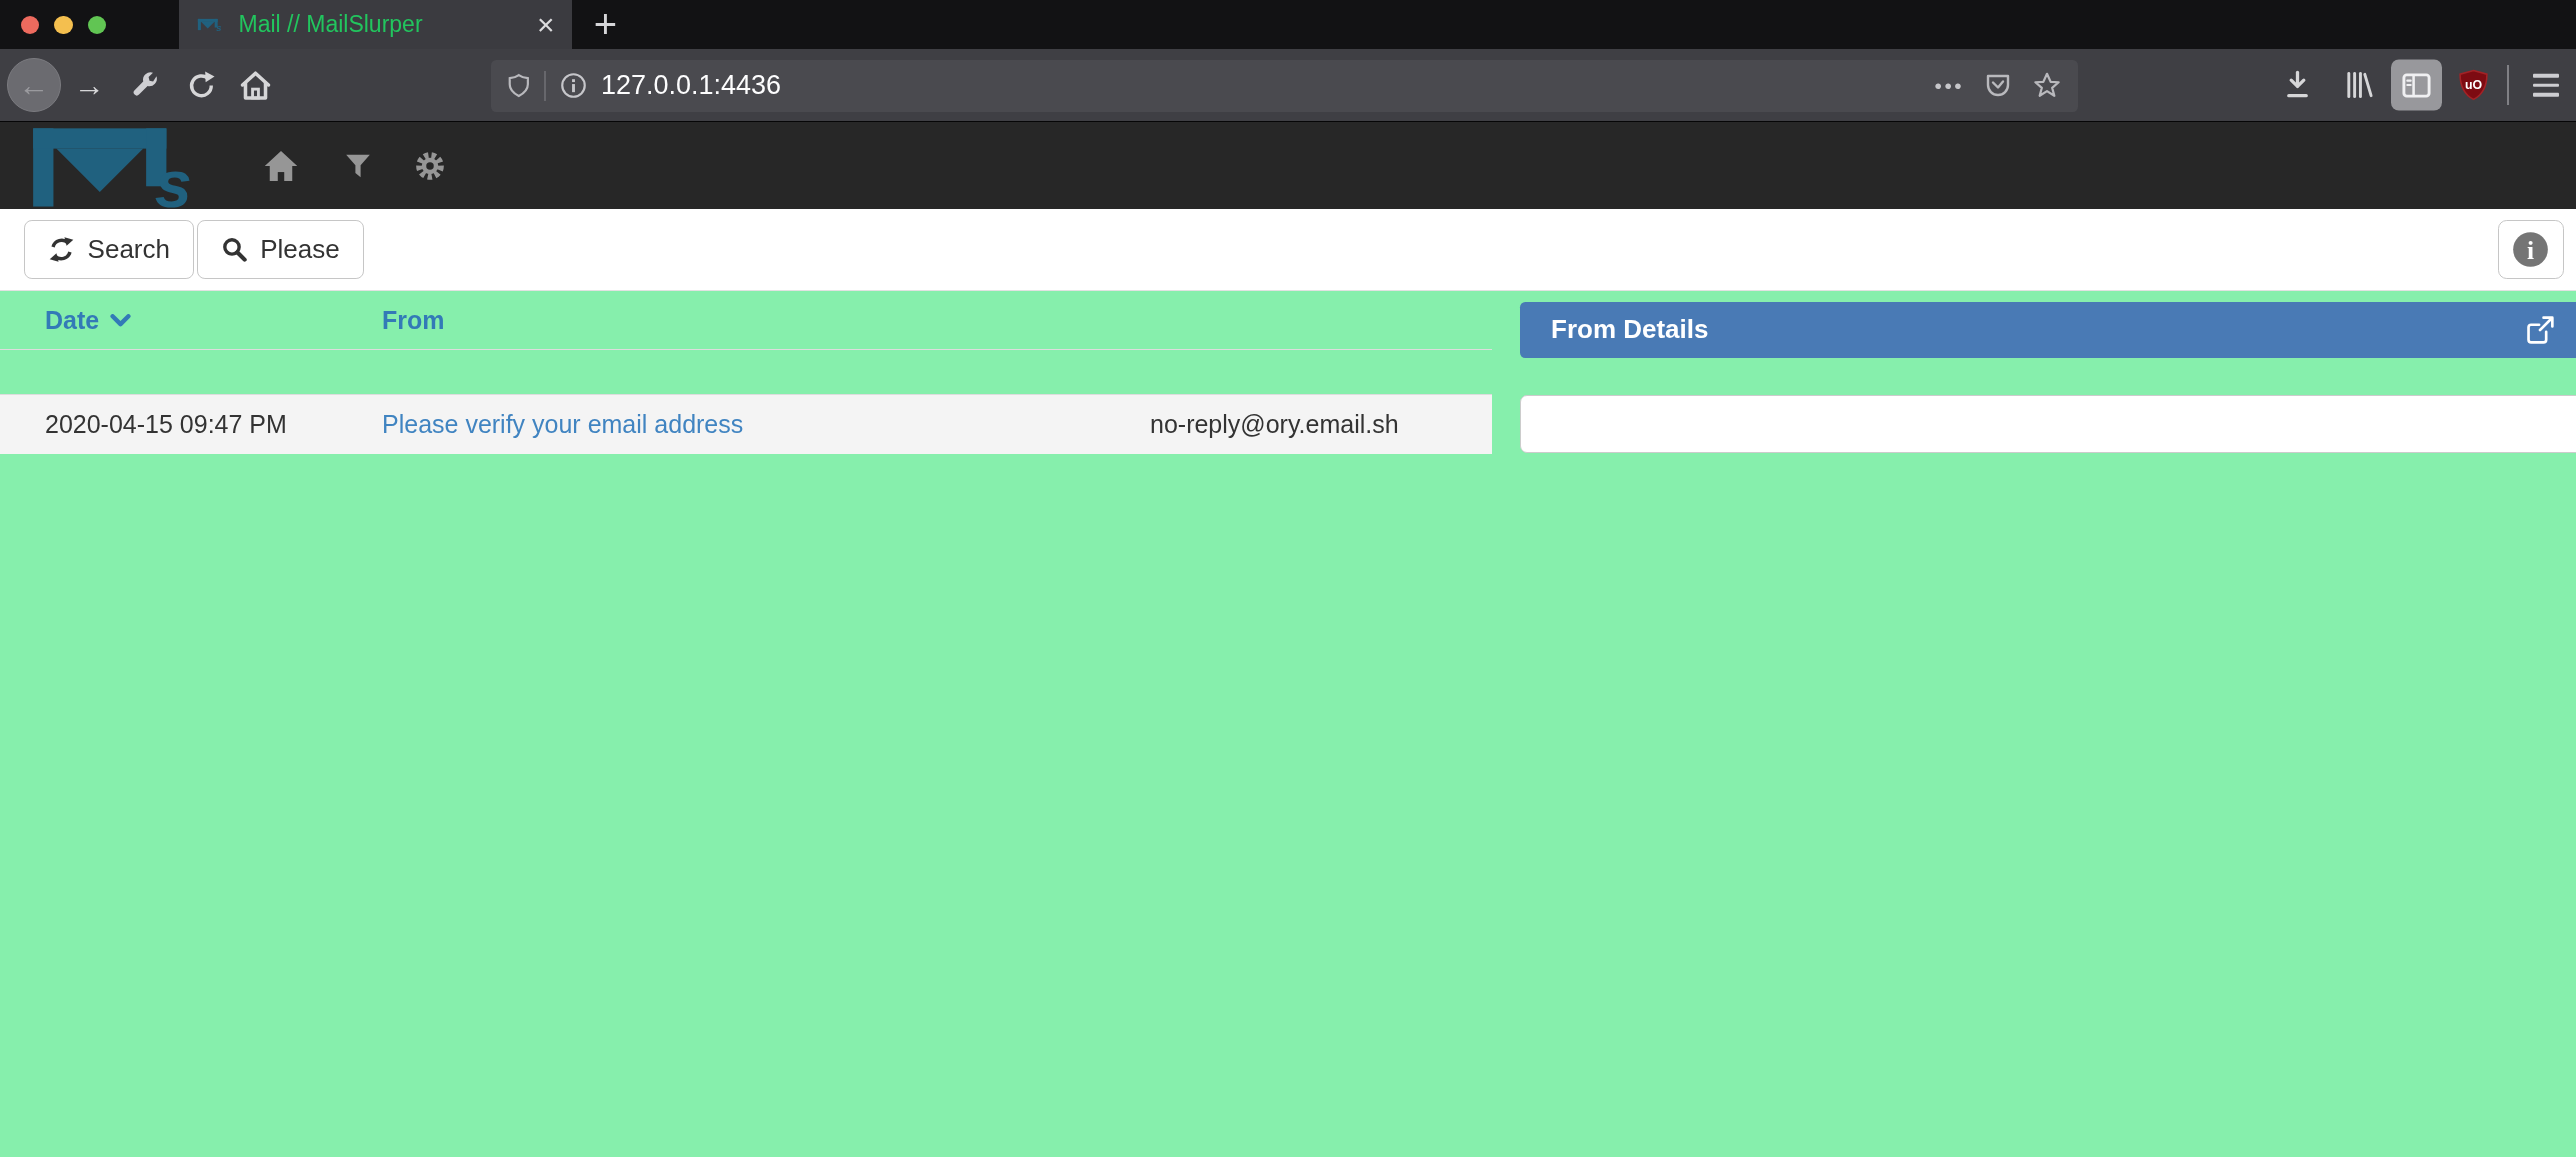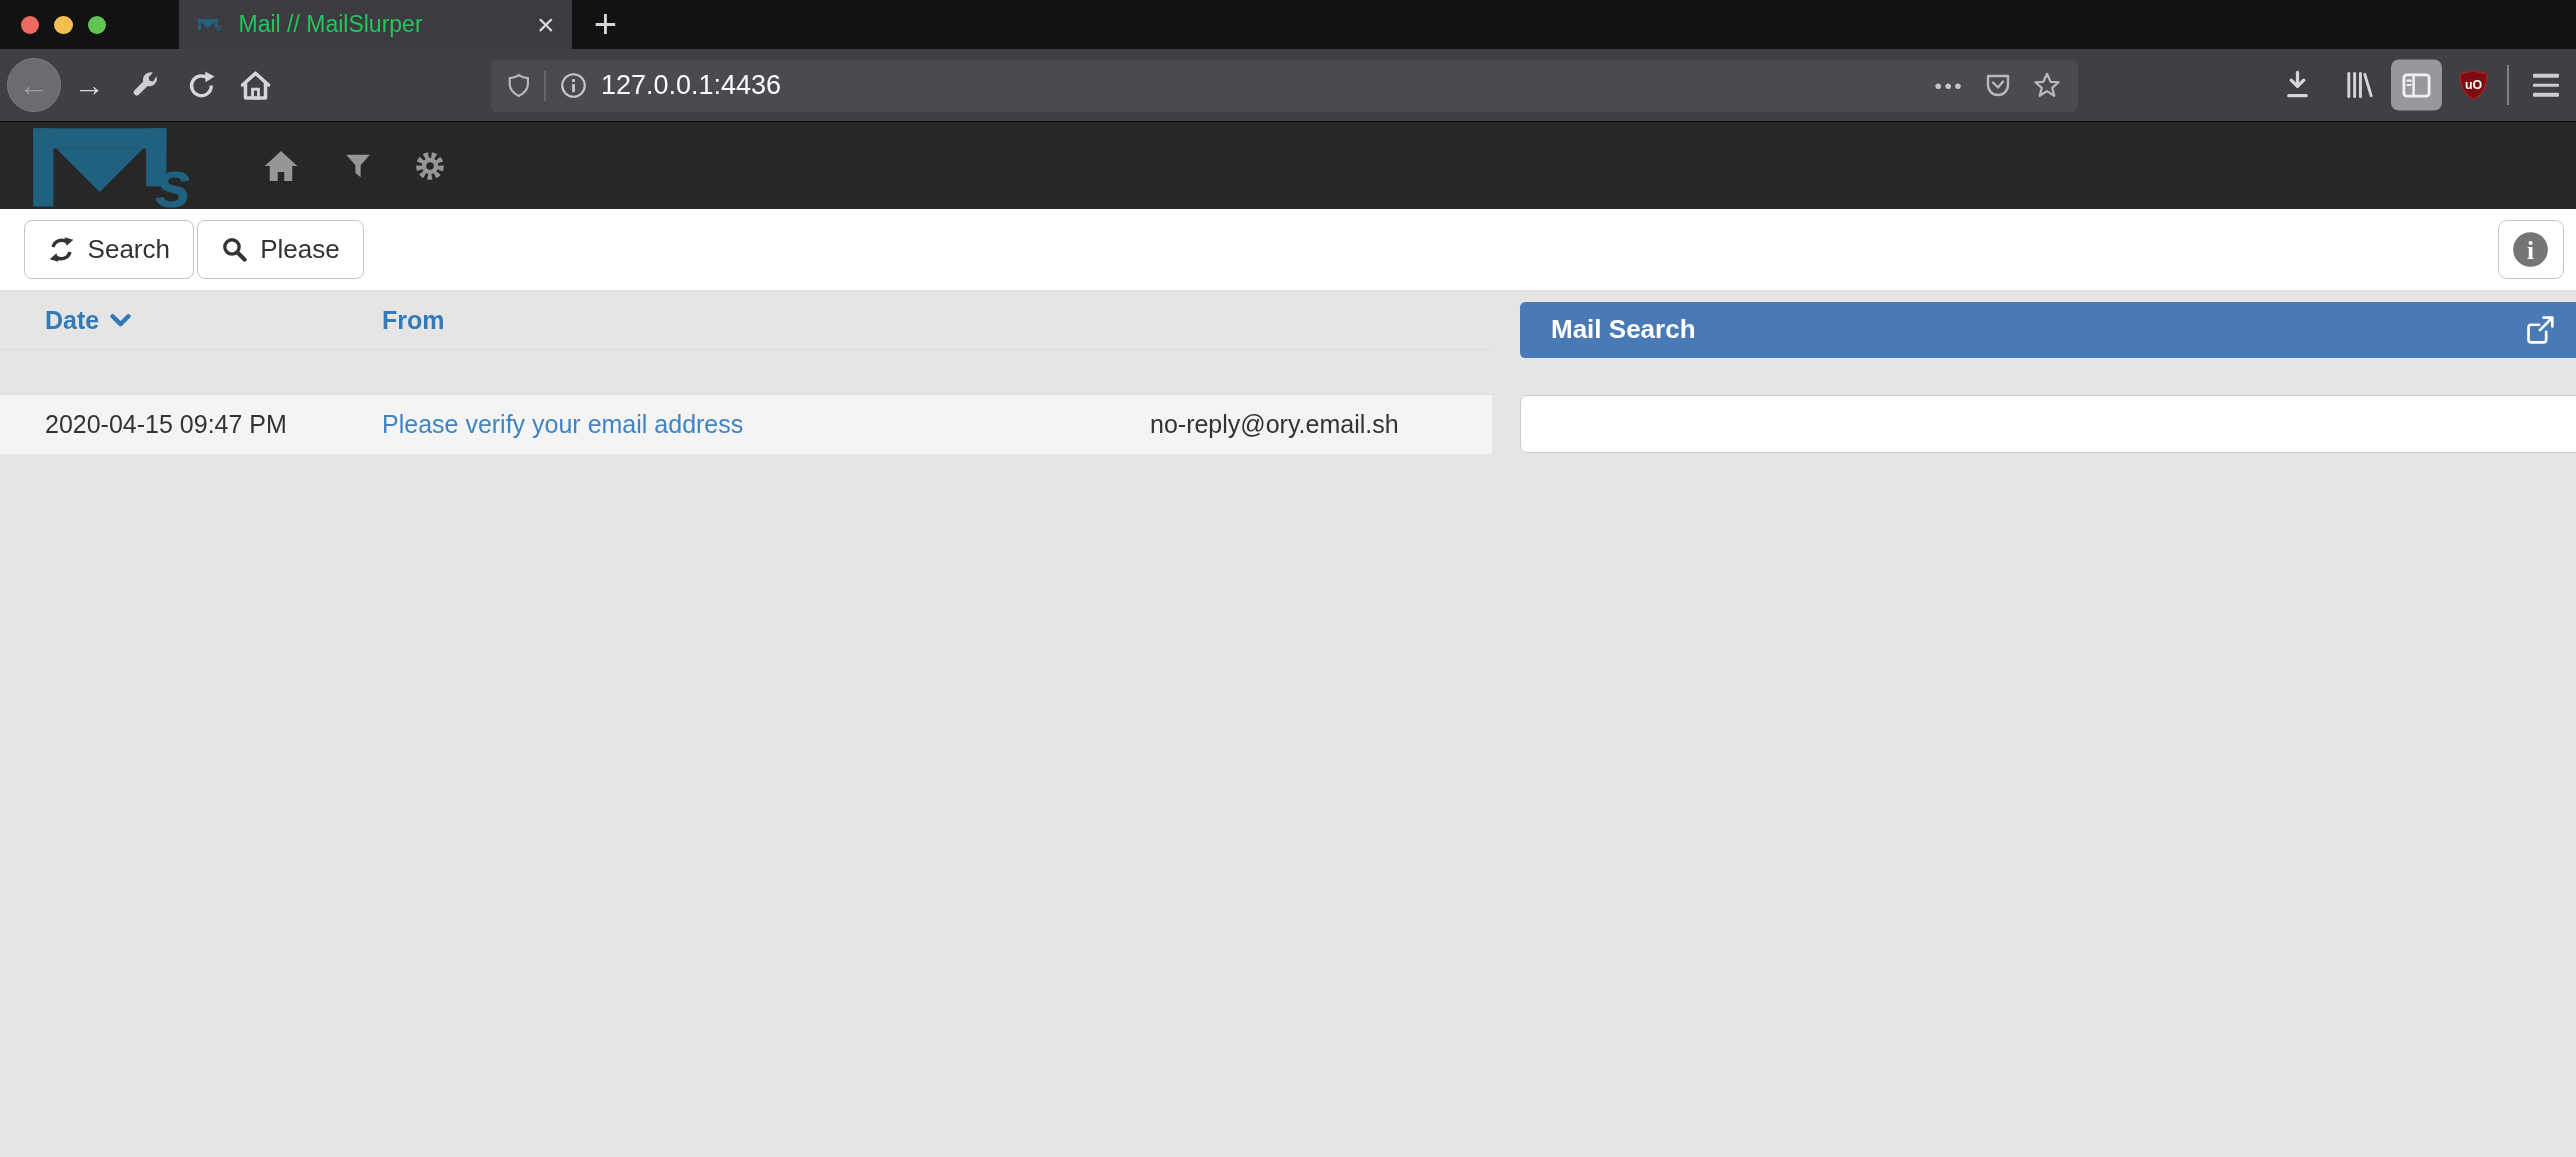--- a/index.html
+++ b/index.html
@@ -57,21 +57,21 @@
   .btn { position:absolute; top:11.3px; height:59px; background:#fff;
          border:0.9px solid #c6c6c6; border-radius:7.9px; display:flex;
          align-items:center; gap:12.2px; padding:0 23px; font-size:26px;
          color:#333; cursor:pointer; }
   .btn-refresh { left:24.4px; } .btn-search { left:197px; }
   .btn-info { position:absolute; top:11.3px; right:12.2px; width:66px; height:59px;
               background:#fff; border:0.9px solid #c6c6c6; border-radius:8.7px;
               display:flex; align-items:center; justify-content:center; }
 
   
-  .content { position:relative; width:100%; height:866px; background:#e5e5e5; }
+  .content { position:relative; width:100%; height:866px; background:#86efac; }
   .mailtable { position:absolute; left:0; top:0; width:1492px; font-size:25px; }
   .trow { display:flex; align-items:center; }
   .thead { height:59px; border-bottom:1.7px solid #ddd; color:var(--link-blue,#337ab7);
            font-weight:bold; }
   .tspacer { height:44px; }
   .tdata { height:60px; background:#f4f4f4; border-top:0.9px solid #ddd; color:#333; }
   .c1 { width:382px; padding-left:45px; display:flex; align-items:center; gap:10.5px; }
   .c2 { width:768px; } .c3 { flex:1; }
   .subject-link { color:#4084c1; text-decoration:none; cursor:pointer; }
 
@@ -290,21 +290,21 @@
       <div class="c1">2020-04-15 09:47 PM</div>
       <div class="c2">
         <a class="subject-link">Please verify your email address</a>
       </div>
       <div class="c3">no-reply@ory.email.sh</div>
     </div>
   </div>
 
   <div class="details">
     <div class="details-header">
-      <span>Mail Search</span>
+      <span>From Details</span>
       <svg width="30" height="30" viewBox="0 0 34 34">
         <g fill="none" stroke="#fff" stroke-width="3" stroke-linecap="round" stroke-linejoin="round">
           <path d="M24 19 v9 a3 3 0 0 1 -3 3 H7 a3 3 0 0 1 -3 -3 V14 a3 3 0 0 1 3 -3 h9"></path>
           <path d="M21 3 h10 v10"></path>
           <path d="M30 4 L17 17"></path>
         </g>
       </svg>
     </div>
     <div class="details-empty"></div>
   </div>

